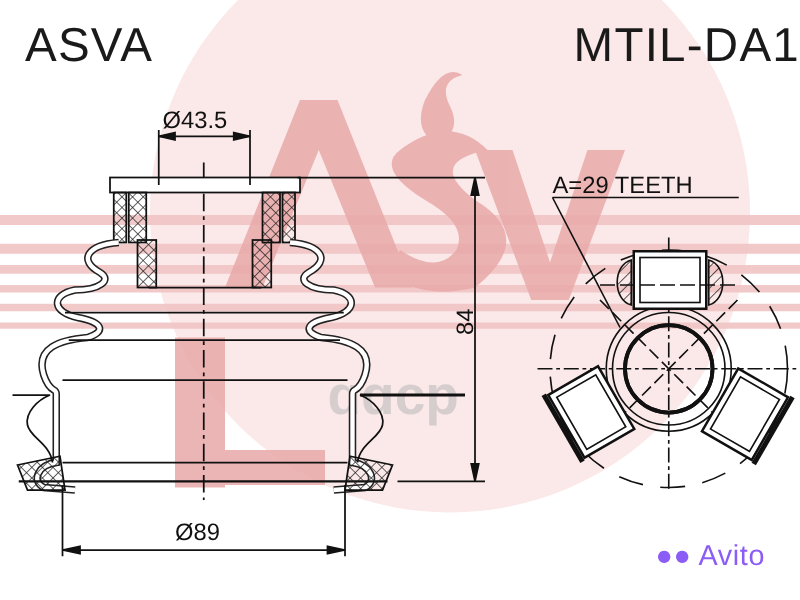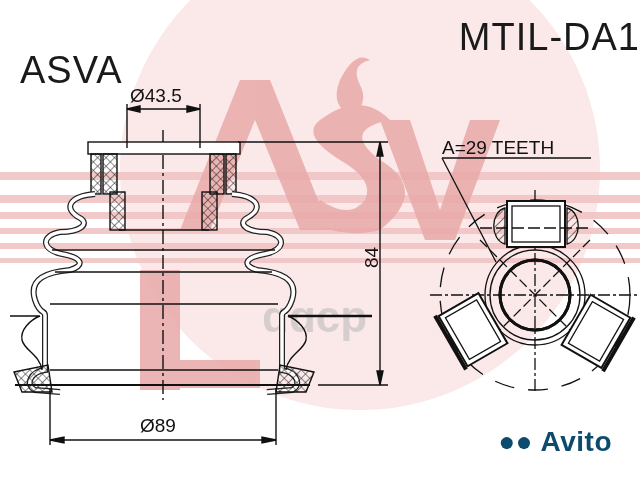--- a/index.html
+++ b/index.html
@@ -1,23 +1,23 @@
 <!DOCTYPE html>
 <html><head>
 <meta charset="utf-8">
 <style>
   html, body { margin:0; padding:0; background:#ffffff; }
   body { width:640px; height:480px; position:relative; overflow:hidden; font-family:"Liberation Sans", sans-serif; }
   .wm { position:absolute; left:0; top:0; width:640px; height:480px; }
   .title { position:absolute; font-family:"Liberation Sans", sans-serif; color:#1a1a1a; font-size:38px; line-height:1; letter-spacing:1px; }
-  .brand { left:20px; top:18px;margin-top:33px; }
+  .brand { left:20px; top:18px; }
   .part { right:0; top:18px; }
   .drawing { position:absolute; left:0; top:0; width:640px; height:480px; }
   .dim { font-family:"Liberation Sans", sans-serif; font-size:19px; fill:#111; }
-  .avito { position:absolute; right:28px; bottom:22px; color:#0c4a6e; font-size:28px; font-weight:bold; letter-spacing:0.5px; }
+  .avito { position:absolute; right:28px; bottom:22px; color:#8b5cf6; font-size:23px; font-weight:normal; letter-spacing:0.5px; }
   .wm-text { position:absolute; color:#b9b9b9; font-size:44px; font-weight:bold; opacity:0.55; }
 </style>
 </head>
 <body>
 
 <svg class="wm" viewBox="0 0 640 480">
   <defs>
     <pattern id="hatch" width="6" height="6" patternUnits="userSpaceOnUse" patternTransform="rotate(45)">
       <line x1="0" y1="0" x2="0" y2="6" stroke="#222" stroke-width="1.2"></line>
     </pattern>

